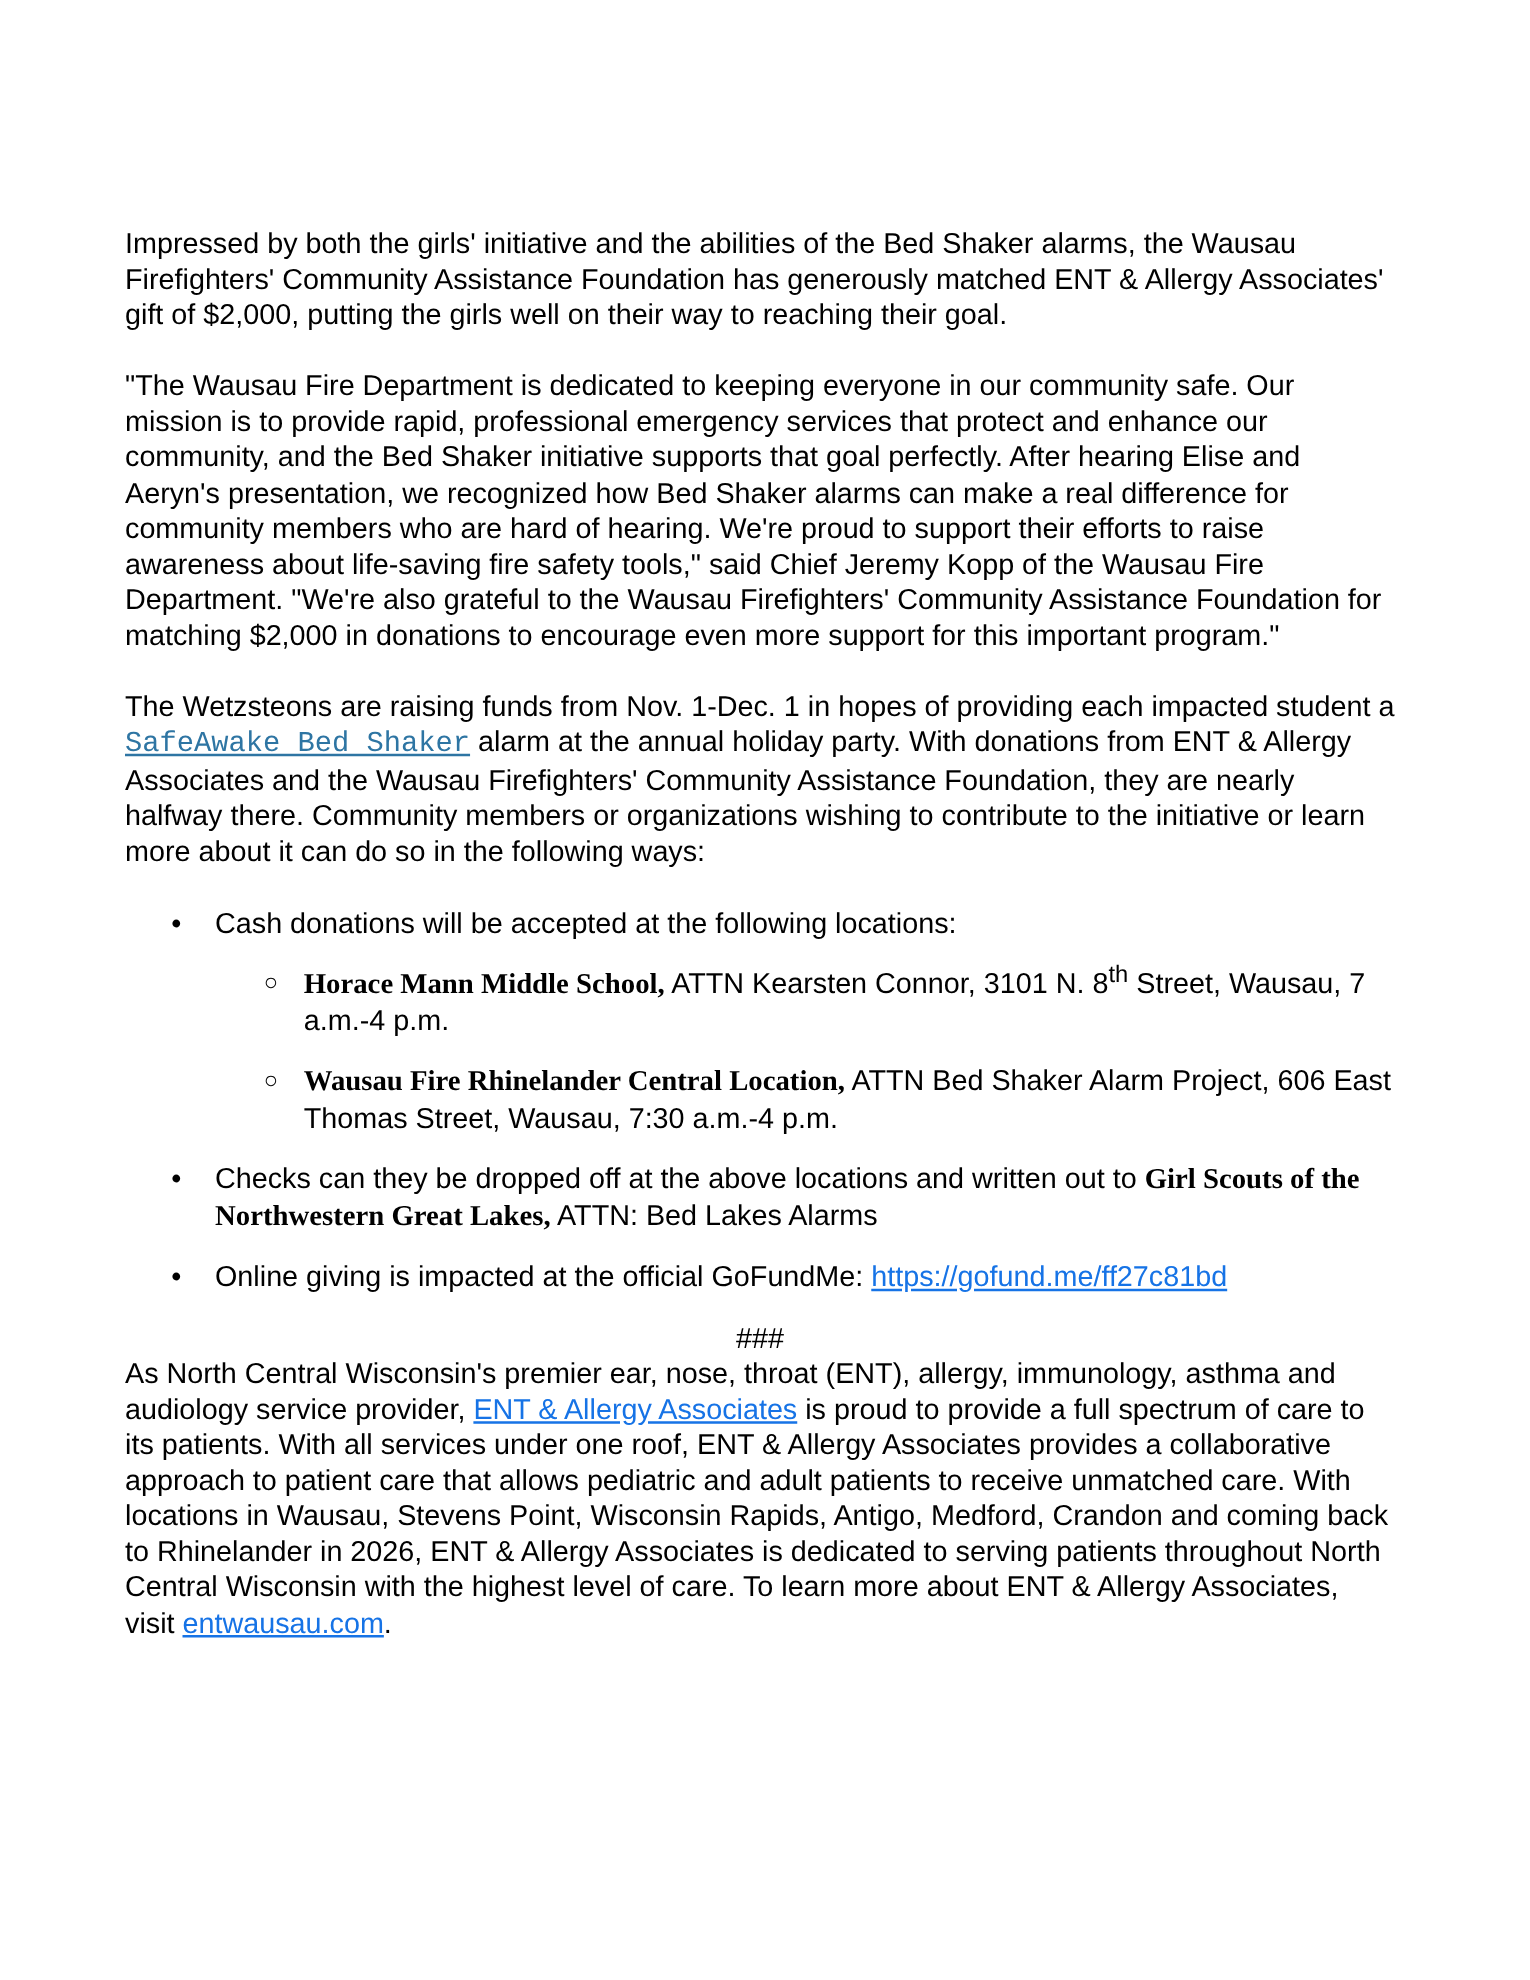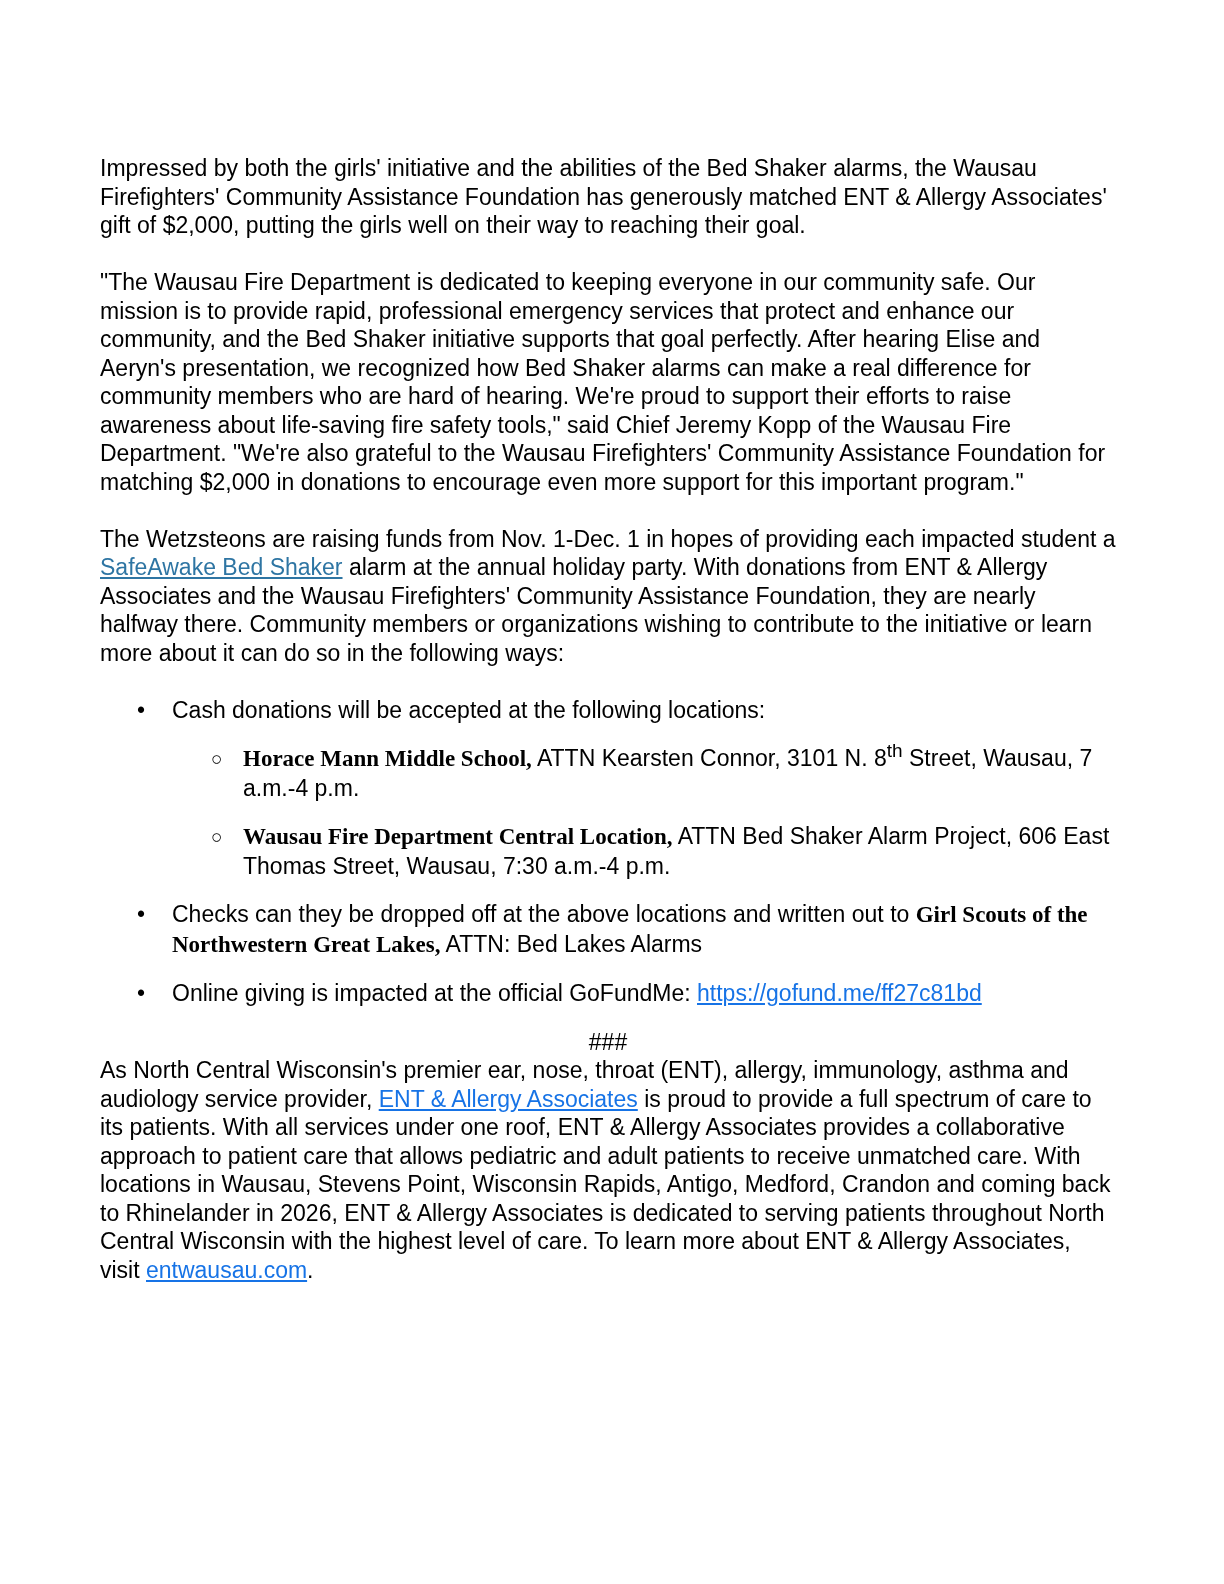--- a/index.html
+++ b/index.html
@@ -17,31 +17,31 @@
     background:var(--page-bg);
     overflow:hidden;
     font-family:"Liberation Sans","DejaVu Sans",sans-serif;
     font-size:23px;
     line-height:28.5px;
     color:var(--text);
   }
   .content{
     position:absolute;
     left:100px;
-    top:154px;
+    top:180px;
     width:1016px;
   }
   .para{margin:0 0 28.5px 0;}
   .li1{position:relative;padding-left:72px;margin:0 0 20px 0;}
   .li2{position:relative;padding-left:143px;margin:0 0 20px 0;}
   .b1{position:absolute;left:37px;top:0;}
   .b2{position:absolute;left:111px;top:1px;font-size:19px;line-height:28.5px;}
   .bold{font-weight:bold;font-family:Liberation Serif, serif;}
   a.link{text-decoration:underline;cursor:pointer;}
-  a.teal{color:var(--link-teal);}
+  a.teal{color:var(--link-teal);font-family:Liberation Mono, monospace;}
   a.blue{color:var(--link-blue);}
   .divider{text-align:center;margin:0;}
   .heading{font-weight:bold;margin:0;}
   sup.ord{font-size:19px;vertical-align:super;line-height:0;}
 </style>
 </head>
 <body>
 
 <div class="page">
   <div class="content">
@@ -56,21 +56,21 @@
 
       <div class="li1">
         <span class="b1">•</span><span>Cash donations will be accepted at the following locations:</span>
       </div>
 
       <div class="li2">
         <span class="b2">○</span><span class="bold">Horace Mann Middle School,</span><span> ATTN Kearsten Connor, 3101 N. 8</span><sup class="ord">th</sup><span> Street, Wausau, 7 a.m.-4 p.m.</span>
       </div>
 
       <div class="li2">
-        <span class="b2">○</span><span class="bold">Wausau Fire Department Central Location,</span><span> ATTN Bed Shaker Alarm Project, 606 East Thomas Street, Wausau, 7:30 a.m.-4 p.m.</span>
+        <span class="b2">○</span><span class="bold">Wausau Fire Rhinelander Central Location,</span><span> ATTN Bed Shaker Alarm Project, 606 East Thomas Street, Wausau, 7:30 a.m.-4 p.m.</span>
       </div>
 
       <div class="li1">
         <span class="b1">•</span><span>Checks can they be dropped off at the above locations and written out to </span><span class="bold">Girl Scouts of the Northwestern Great Lakes,</span><span> ATTN: Bed Lakes Alarms</span>
       </div>
 
       <div class="li1">
         <span class="b1">•</span><span>Online giving is impacted at the official GoFundMe: </span><a class="link blue" href="#">https://gofund.me/ff27c81bd</a>
       </div>
 

